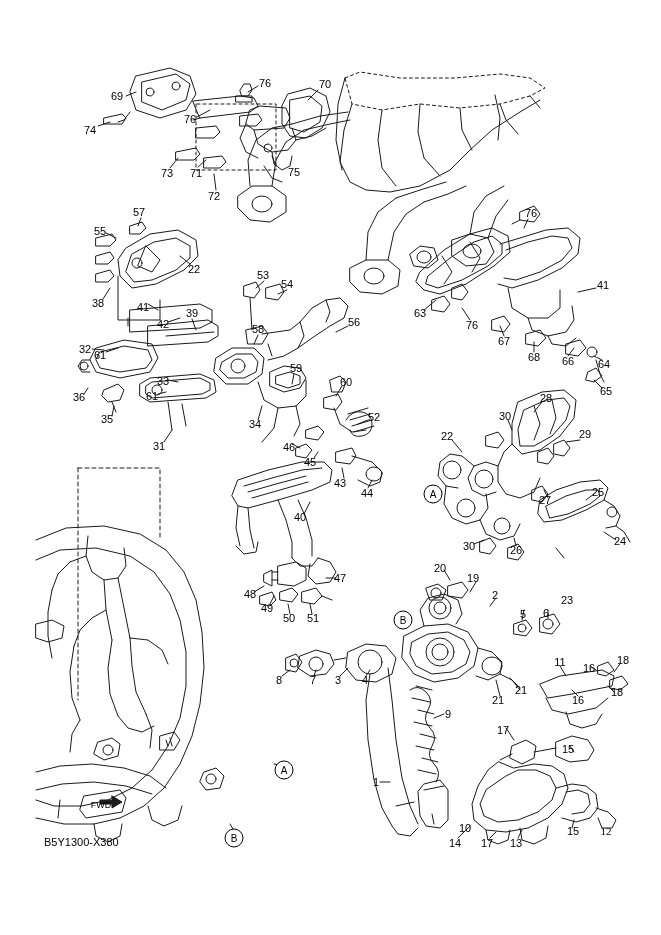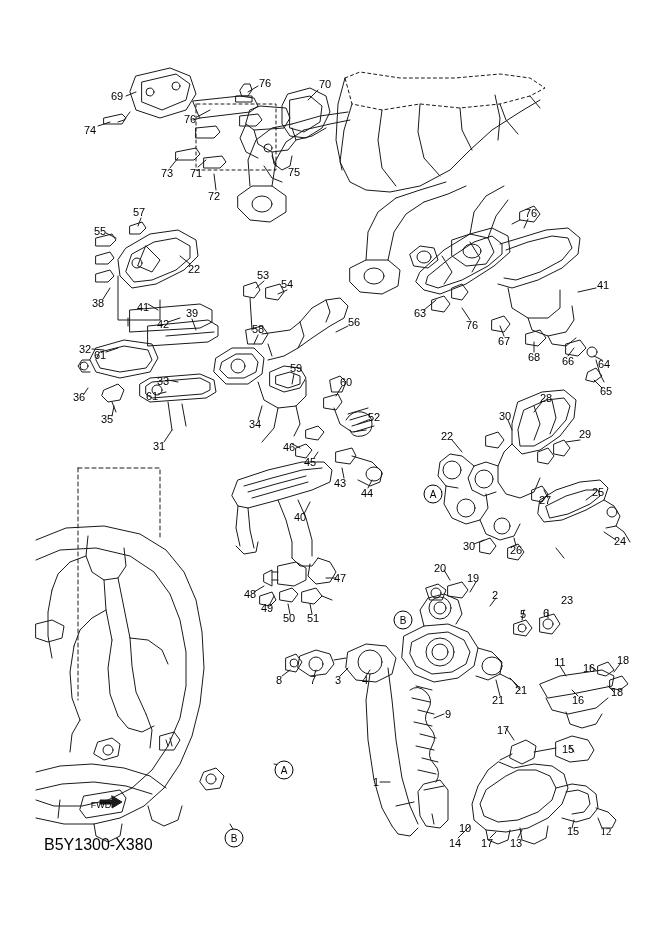--- a/index.html
+++ b/index.html
@@ -43,21 +43,21 @@
     font-size: 10px;
     line-height: 17px;
     text-align: center;
     color: #000;
     background: #fff;
     transform: translate(-50%, -50%);
   }
   .partcode {
     position: absolute;
     font-family: "Liberation Sans", sans-serif;
-    font-size: 16px;
+    font-size: 11px;
     color: #000;
     white-space: nowrap;
   }
   .fwd-badge {
     position: absolute;
     font-family: "Liberation Sans", sans-serif;
     font-size: 9px;
     font-weight: normal;
     color: #000;
     transform: translate(-50%, -50%);

